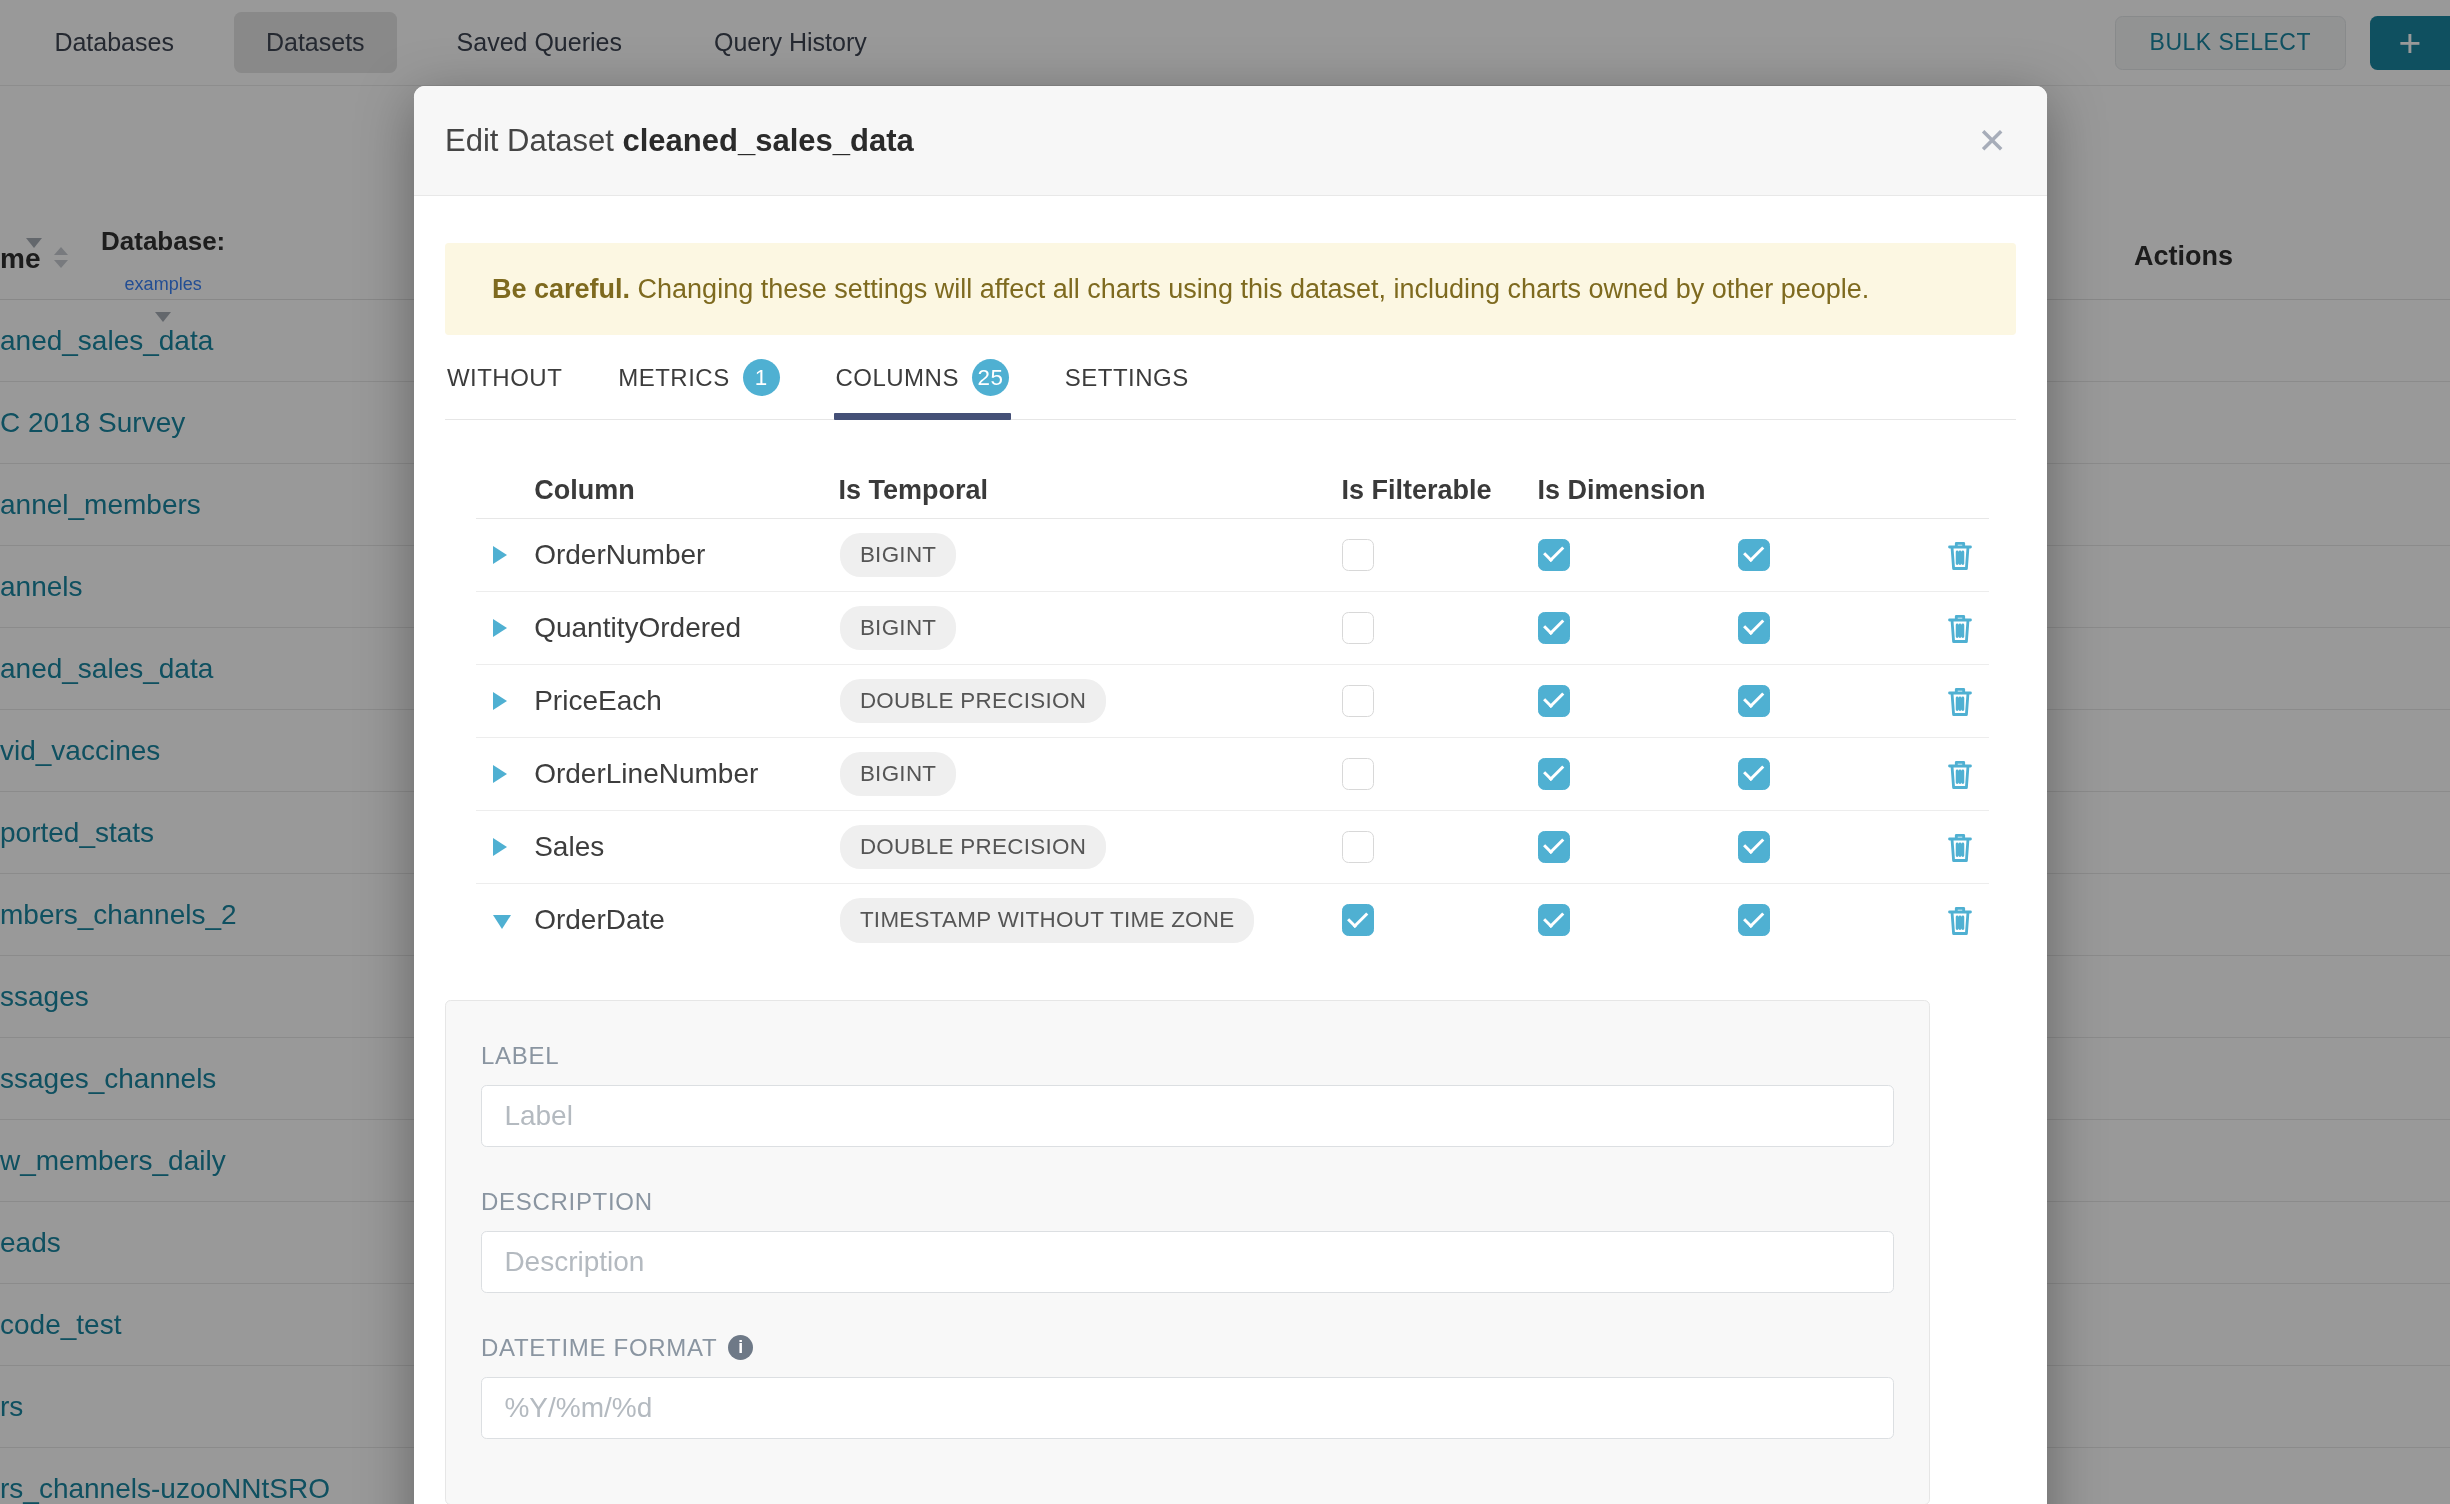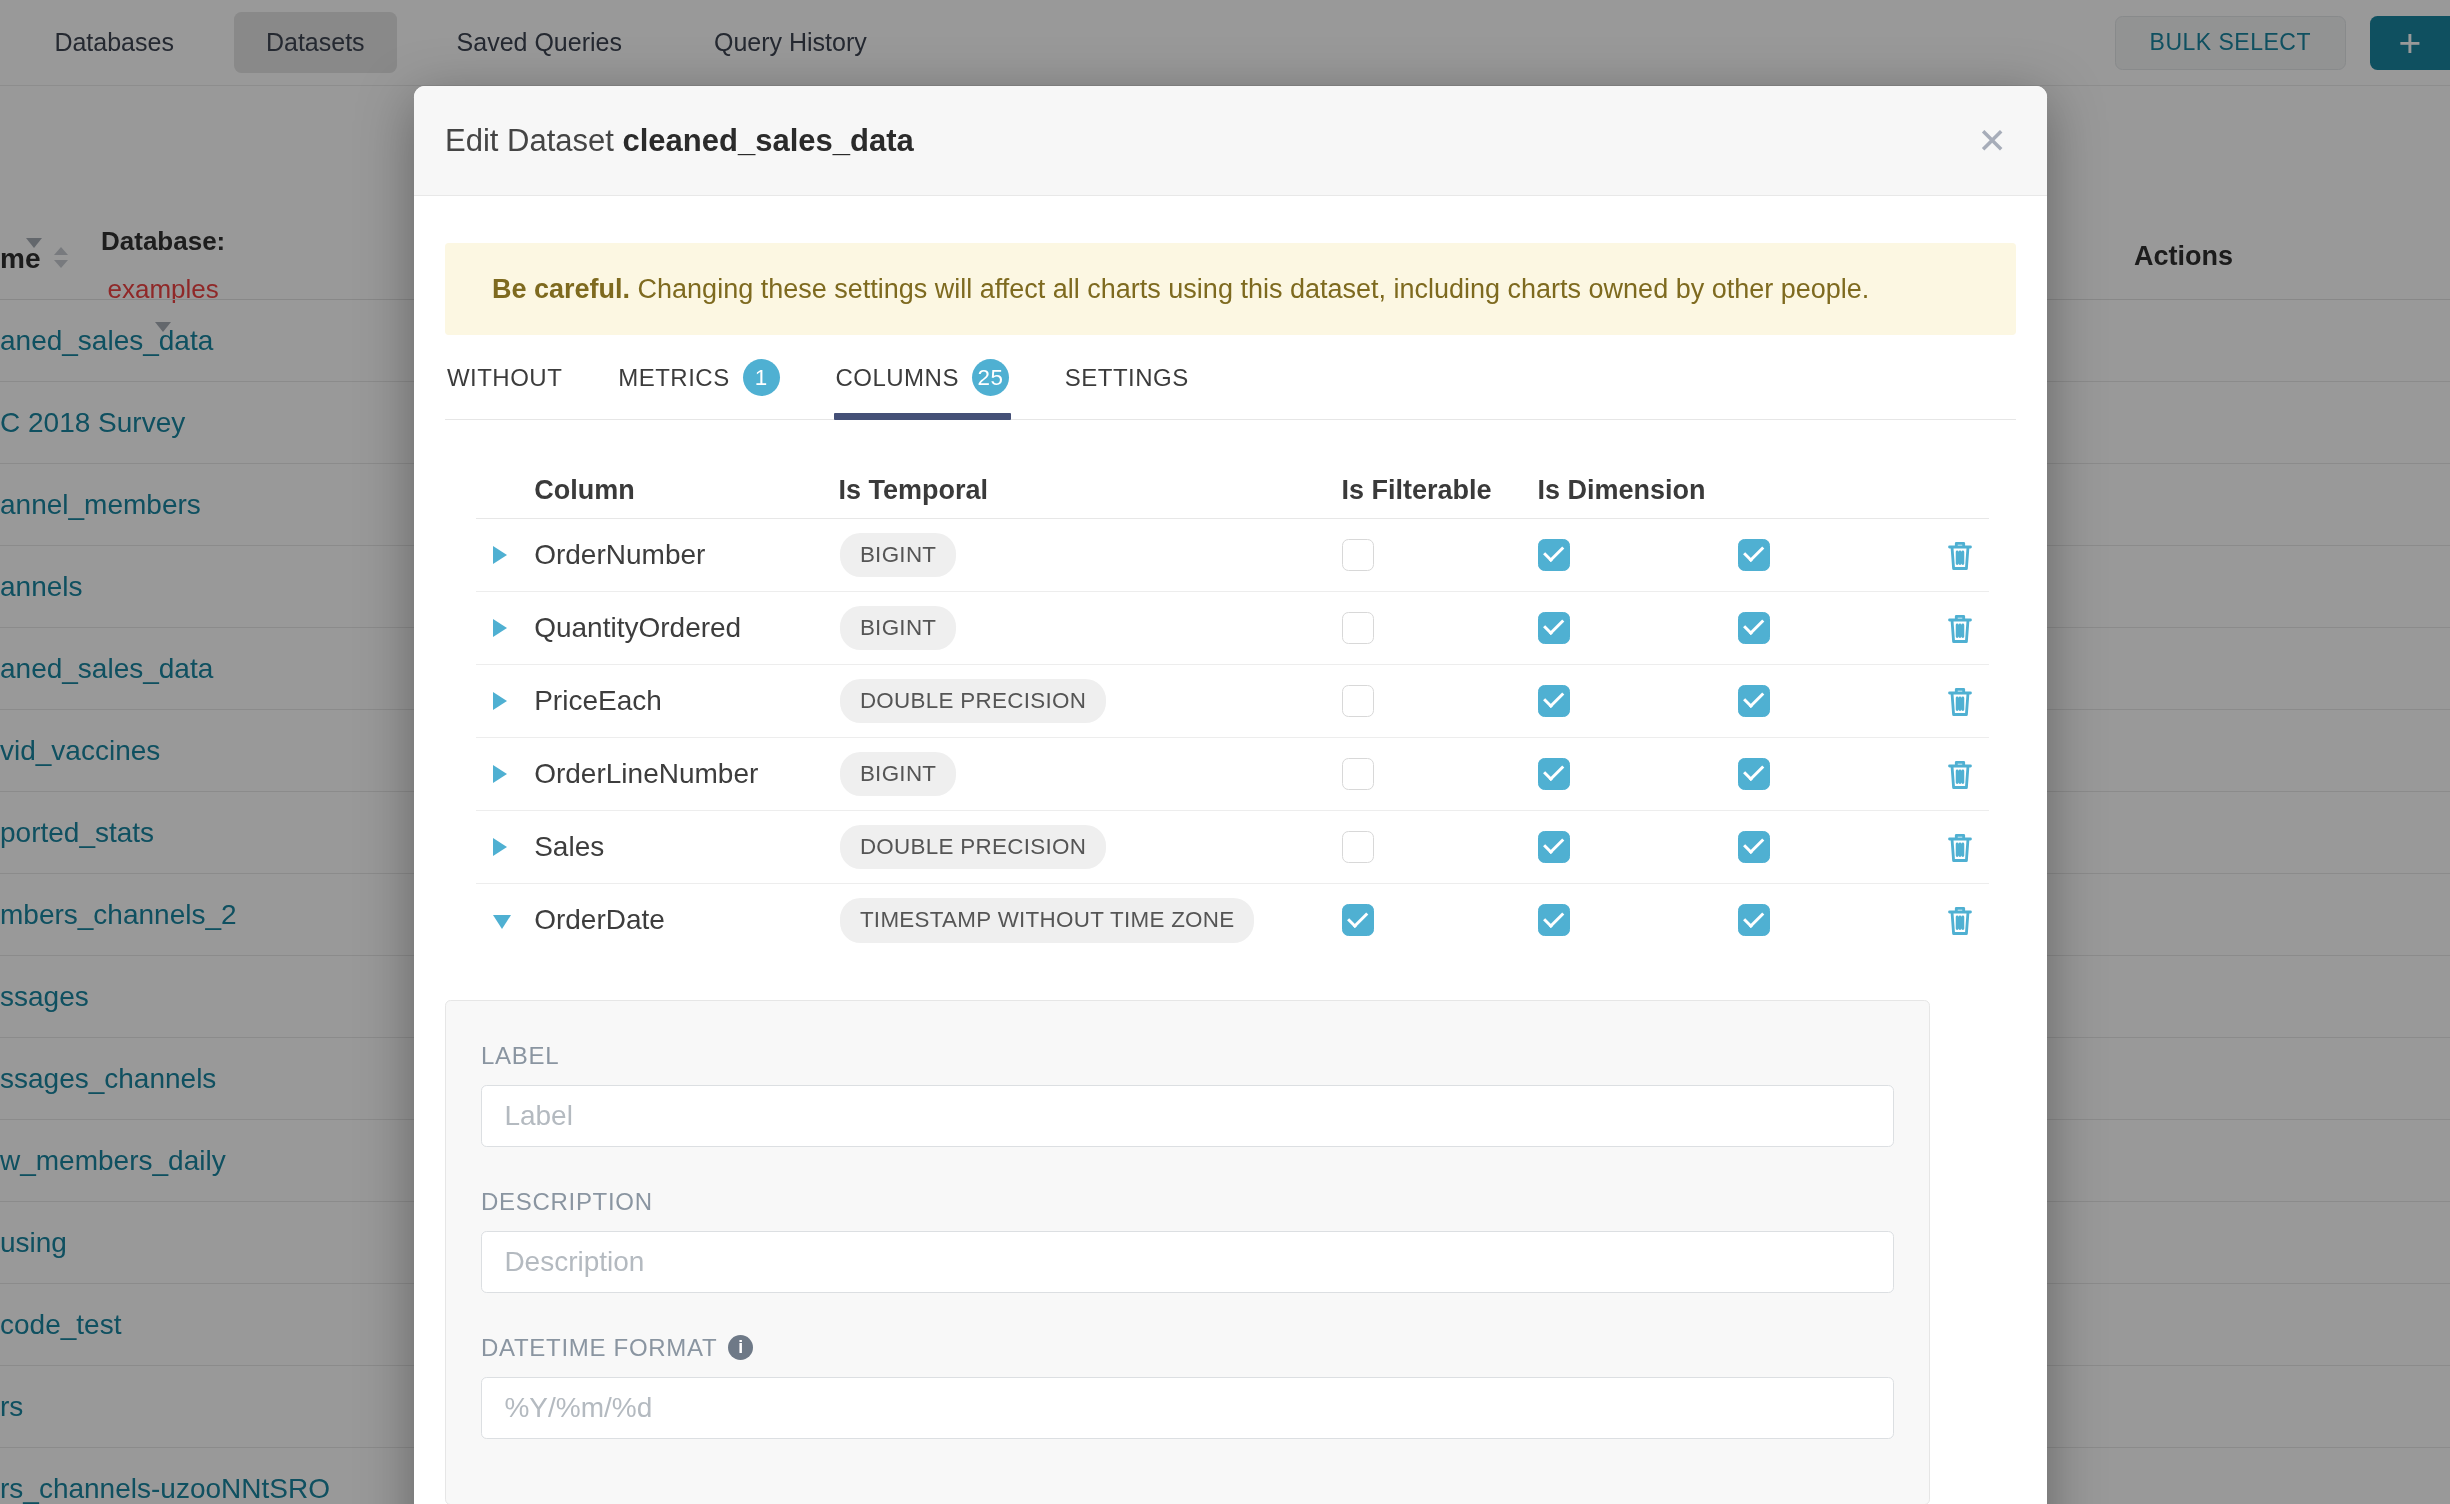--- a/index.html
+++ b/index.html
@@ -38,21 +38,21 @@
     border-left:8.4px solid transparent; border-right:8.4px solid transparent;
     border-top:10.3px solid #a6acb5;
   }
   .lone-caret { position:absolute; left:26px; top:152px; }
   .db-select {
     position:absolute; left:101px; top:140px; display:flex; align-items:center; gap:17px;
     cursor:pointer;
     flex-direction:column;
   }
   .db-label { font-size:26px; font-weight:700; color:#333; }
-  .db-value { font-size:26px; color:#ef4444; }
+  .db-value { font-size:18px; color:#3b82f6; }
   .list-header { position:relative; height:81px; border-bottom:0.9px solid #e3e3e3; }
   .name-h { position:absolute; left:0px; top:24px; font-size:28px; font-weight:600; color:#2f2f2f; }
   .sort-icon { position:absolute; left:54px; top:28px; display:flex; flex-direction:column; gap:4.7px; cursor:pointer; }
   .sort-icon i { display:block; width:0; height:0; border-left:7.5px solid transparent; border-right:7.5px solid transparent; }
   .sort-icon .up { border-bottom:8.4px solid #c8ccd2; }
   .sort-icon .dn { border-top:8.4px solid #c8ccd2; }
   .actions-h { position:absolute; left:2134px; top:22.4px; font-size:27px; font-weight:600; color:#2f2f2f; }
   .list-row { height:82px; border-bottom:0.9px solid #e8e8e8; display:flex; align-items:center; }
   .ds-link { font-size:28px; color:var(--link); text-decoration:none; cursor:pointer; }
   
@@ -220,21 +220,21 @@
       <div class="list-row">
         <a class="ds-link">ssages</a>
       </div>
       <div class="list-row">
         <a class="ds-link">ssages_channels</a>
       </div>
       <div class="list-row">
         <a class="ds-link">w_members_daily</a>
       </div>
       <div class="list-row">
-        <a class="ds-link">using</a>
+        <a class="ds-link">eads</a>
       </div>
       <div class="list-row">
         <a class="ds-link">code_test</a>
       </div>
       <div class="list-row">
         <a class="ds-link">rs</a>
       </div>
       <div class="list-row">
         <a class="ds-link">rs_channels-uzooNNtSRO</a>
       </div>

